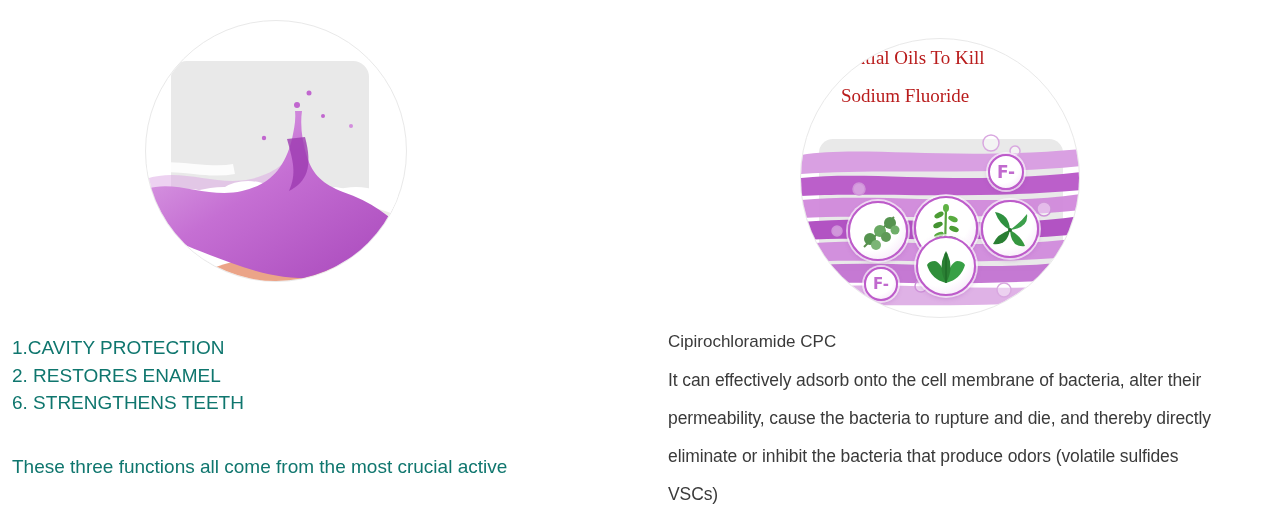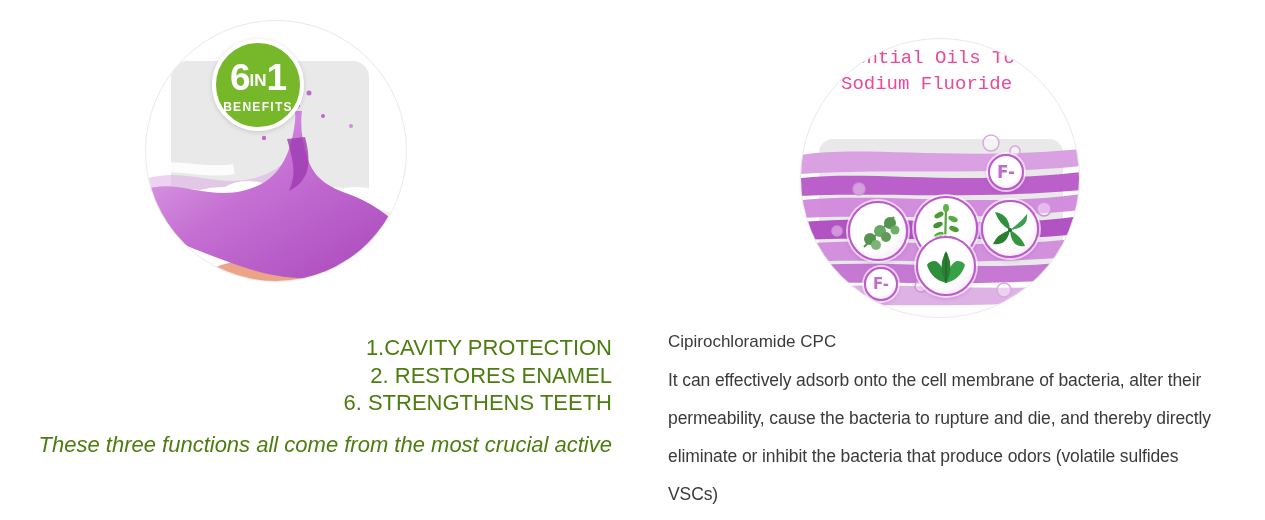--- a/index.html
+++ b/index.html
@@ -27,26 +27,26 @@
     color:#ffffff; text-align:center; line-height:1;
   }
   .badge6 .row1 { margin-top:16px; font-weight:bold; }
   .badge6 .big  { font-size:37px; letter-spacing:-1px; }
   .badge6 .mid  { font-size:17px; letter-spacing:0; position:relative; top:-4px; }
   .badge6 .row2 { margin-top:5px; font-size:12px; font-weight:bold; letter-spacing:1.3px; }
 
   
   .caption {
     position:absolute; left:0; top:8px; width:100%;
-    font-family:Liberation Mono, monospace;
-    color:#ec4899; font-size:19px; line-height:22px; white-space:nowrap;
+    font-family:Liberation Serif, serif;
+    color:#b91c1c; font-size:19px; line-height:22px; white-space:nowrap;
   }
   .caption .l1 { padding-left:20px; }
   .caption .l2 { padding-left:38px; }
-  .caption .group2 { margin-top:4px; position:relative; }
+  .caption .group2 { margin-top:16px; position:relative; }
   .caption .l3 { padding-left:40px; }
   .caption .l4 { padding-left:40px; }
   .bullet-ring {
     position:absolute; left:3px; top:3px; width:17px; height:17px;
     border:2px solid #222; border-radius:50%;
   }
 
   
   .bubble {
     position:absolute; border-radius:50%;
@@ -63,24 +63,24 @@
   .b-fbot  { left:63px;  top:228px; width:34px; height:34px; }
   .f-label {
     color:#c16ace; font-weight:bold; font-size:17px; letter-spacing:0;
     font-family:"DejaVu Sans", sans-serif;
   }
   .b-fbot .f-label { font-size:15px; }
 
   
   .left-text {
     position:absolute; left:12px; top:334px; width:600px;
-    color:#4d7c0f; font-size:22px; line-height:27.5px;text-align:right;
+    color:#0f766e; font-size:19px; line-height:27.5px;
   }
   .left-text .benefit { display:block; }
-  .left-text .desc { margin-top:14px;font-style:italic; }
+  .left-text .desc { margin-top:36px; }
 
   .right-text {
     position:absolute; left:668px; top:330px; width:600px; color:#3a3a3a;
   }
   .right-text .heading { font-size:17px; line-height:24px; }
   .right-text .body { margin-top:7px; font-size:17.5px; letter-spacing:-0.1px; }
   .right-text .body .bline { display:block; line-height:38px; }
 </style>
 </head>
 <body>
@@ -117,26 +117,20 @@
       <path d="M0,168 C30,158 62,178 96,170 C122,164 138,150 146,118 C148,108 150,100 149,90 L156,90 C154,104 156,120 161,136 C167,154 177,163 197,171 C226,181 248,197 262,215 L262,242 C210,260 150,262 110,250 C70,238 28,220 0,206 Z" fill="url(#pg)"></path>
       <path d="M141,118 C147,140 151,152 143,170 C161,161 167,146 159,116 Z" fill="#9c3bb0" opacity="0.8"></path>
 
       <circle cx="151" cy="84" r="3" fill="#c167cf"></circle>
       <circle cx="163" cy="72" r="2.5" fill="#c167cf"></circle>
       <circle cx="177" cy="95" r="2" fill="#c167cf"></circle>
       <circle cx="118" cy="117" r="2.2" fill="#c167cf"></circle>
       <circle cx="205" cy="105" r="2" fill="#d38ddd"></circle>
     </svg>
 
-    <div class="badge6">
-      <div class="row1">
-        <span class="big">6</span><span class="mid">IN</span><span class="big">1</span>
-      </div>
-      <div class="row2">BENEFITS</div>
-    </div>
   </div>
 
   <div class="fig-circle fig-right">
     <svg class="fig-art" width="280" height="280" viewBox="0 0 280 280">
 
       <rect x="18" y="100" width="244" height="132" rx="14" fill="#e9e9e9"></rect>
 
       <path d="M0,116 C60,106 150,122 280,110 L280,127 C180,137 80,129 0,135 Z" fill="#d9a0e2"></path>
       <path d="M0,139 C70,131 160,147 280,133 L280,151 C170,161 60,153 0,157 Z" fill="#bb5fca"></path>
       <path d="M0,161 C80,153 185,169 280,155 L280,171 C160,183 60,175 0,179 Z" fill="#cf86da" opacity="0.92"></path>

